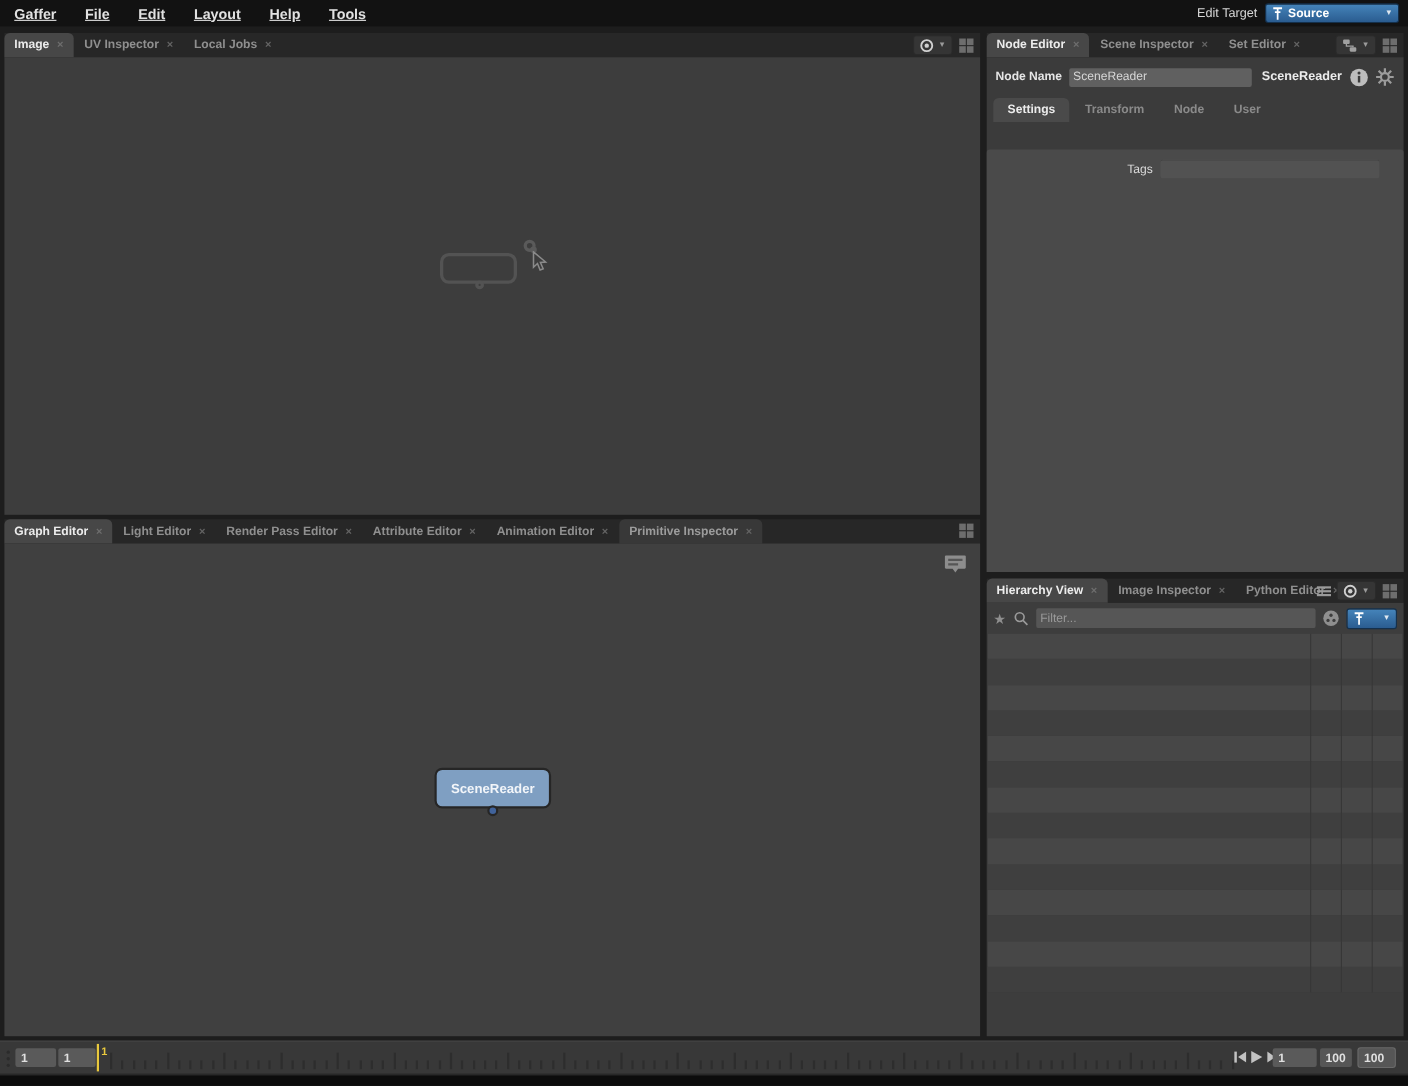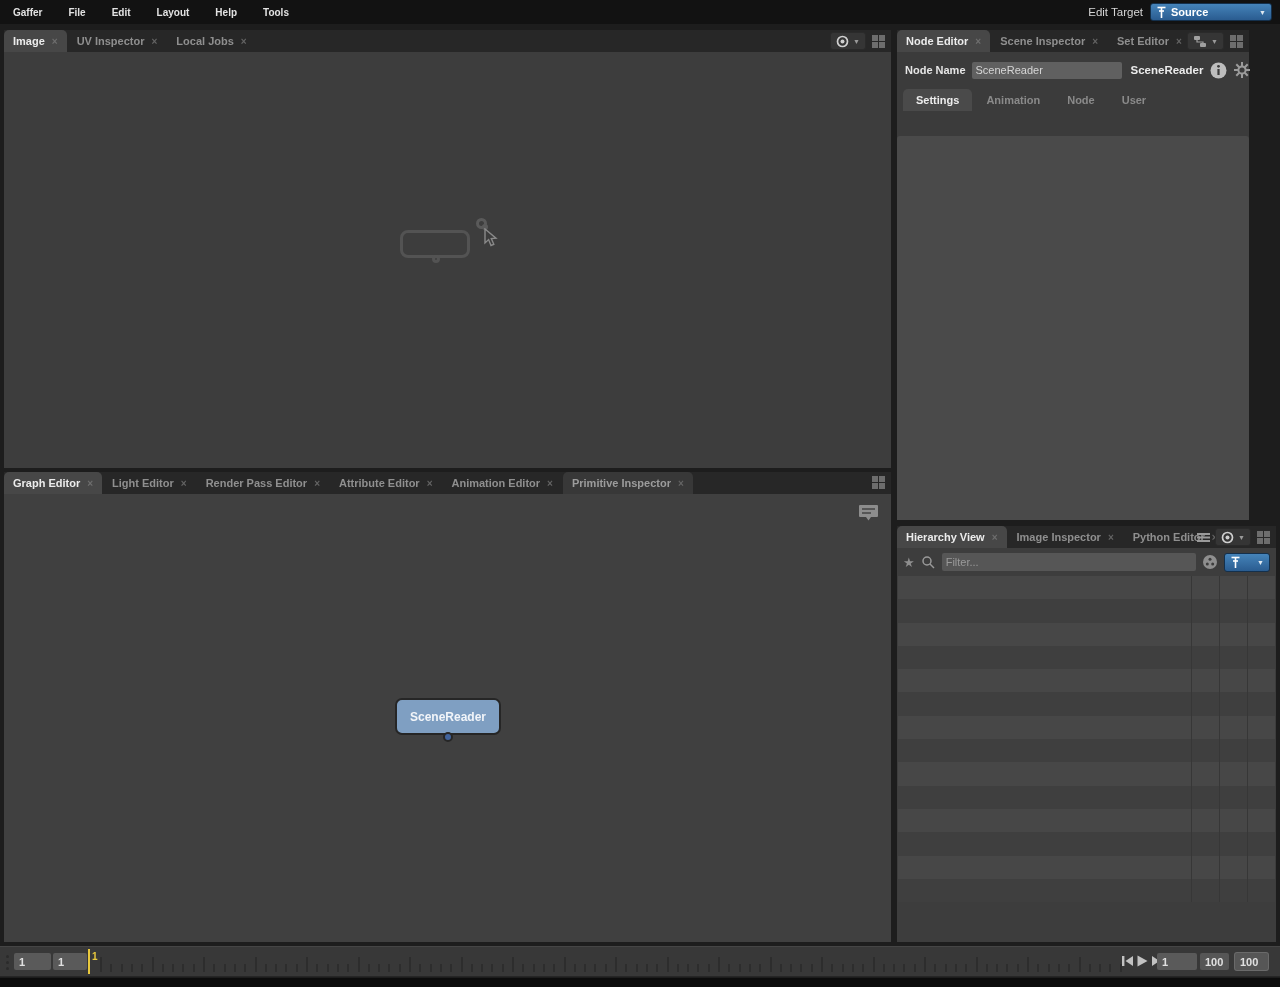--- a/index.html
+++ b/index.html
@@ -2,21 +2,21 @@
 <html><head>
 <meta charset="utf-8">
 <style>
   * { margin:0; padding:0; box-sizing:border-box; }
   html,body { width:1280px; height:987px; background:#1d1d1d; overflow:hidden;
               font-family:"Liberation Sans", sans-serif; }
 
   
   .menubar { position:absolute; top:0; left:0; width:1280px; height:24px;
              background:#121212; display:flex; align-items:center; z-index:5; }
-  .menu-item { color:#e2e2e2; font-weight:bold; font-size:10px; padding:0 13px; cursor:default; }
+  .menu-item { color:#e2e2e2; font-weight:bold; font-size:13px; padding:0 13px; cursor:default;text-decoration:underline; }
   .menubar-right { margin-left:auto; display:flex; align-items:center; gap:7px; padding-right:8px; }
   .edit-target-label { color:#d6d6d6; font-size:11.5px; }
   .blue-btn { background:linear-gradient(#4584ba,#2a5c90); border:1px solid #14304c;
               border-radius:3px; color:#fff; display:flex; align-items:center; }
   .target-selector { width:122px; height:18px; padding:0 5px; font-size:11px; font-weight:bold; }
   .target-selector .lbl { flex:1; text-align:left; padding-left:4px; }
   .dd-arrow { font-size:7px; color:#dfe8f0; }
 
   
   .panel { position:absolute; }
@@ -53,21 +53,21 @@
   #graph-content { background:#404040; }
   .annotation-btn { position:absolute; right:12px; top:10px; }
   .graph-node { position:absolute; left:391px; top:204px; width:106px; height:37px;
                 background:#7f9fc2; border:2px solid #262626; border-radius:7px;
                 display:flex; align-items:center; justify-content:center;
                 color:#f2f5f9; font-size:12px; font-weight:bold; cursor:pointer; }
   .node-port { position:absolute; left:50%; bottom:-9px; transform:translateX(-50%);
                width:10px; height:10px; border-radius:50%; background:#41639b; border:2px solid #262626; }
 
   
-  #node-editor-panel { left:897px; top:30px; width:352px; height:490px; }
+  #node-editor-panel { left:897px; top:30px; width:379px; height:490px; }
   #node-editor-content { background:#3b3b3b; }
   .nn-row { display:flex; align-items:center; padding:9px 8px 0 8px; }
   .panel-label { color:#e6e6e6; font-size:11px; font-weight:bold; white-space:nowrap; }
   .text-input { background:#606060; border:none; border-radius:2px; height:17px;
                 color:#d6d6d6; font-size:11px; font-family:"Liberation Sans",sans-serif;
                 padding:0 4px; outline:none; }
   .text-input::placeholder { color:#9a9a9a; }
   #node-name-input { width:182px; margin-left:6px; }
   .node-type-label { color:#ececec; font-size:11.5px; font-weight:bold; margin:0 7px 0 9px; }
   .subtabbar { display:flex; align-items:stretch; height:22px; margin-top:10px; padding-left:6px; }
@@ -266,30 +266,34 @@
             </g>
           <circle cx="9" cy="9" r="3.6" fill="none" stroke="#9c9c9c" stroke-width="2"></circle>
         </svg>
       </span>
     </div>
     <div class="subtabbar">
         <div class="subtab active">
           <span>Settings</span>
         </div>
         <div class="subtab">
-          <span>Animation</span>
+          <span>Transform</span>
         </div>
         <div class="subtab">
           <span>Node</span>
         </div>
         <div class="subtab">
           <span>User</span>
         </div>
       </div>
     <div class="subcontent">
+      <div class="field-row">
+        <span class="field-label">Tags</span>
+        <input class="text-input tags-input" value="" style="">
+      </div>
     </div>
   </div>
 </div>
 
 <div class="panel" id="graph-panel">
   <div class="tabbar">
       <div class="tab active">
         <span>Graph Editor</span>
         <span class="tab-close">×</span>
       </div>

